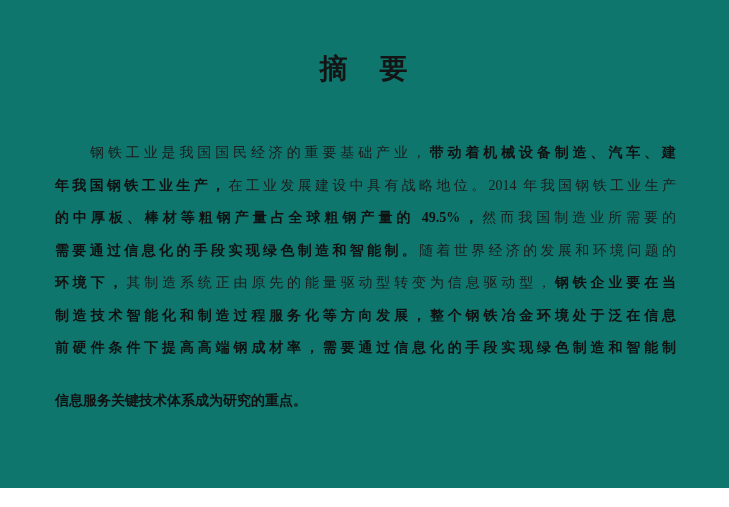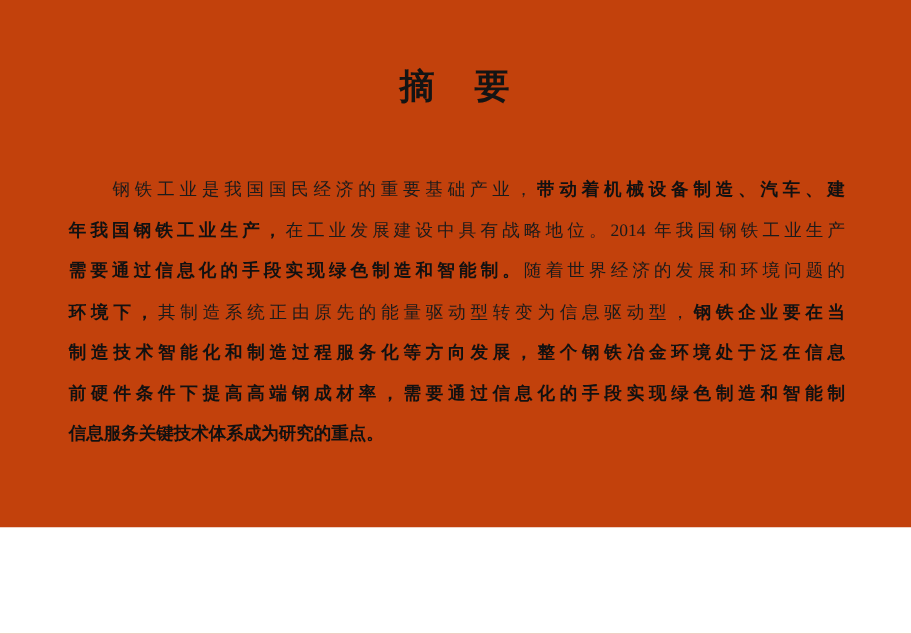--- a/index.html
+++ b/index.html
@@ -3,22 +3,22 @@
 <meta charset="utf-8">
 <style>
   html, body {
     margin: 0;
     padding: 0;
     background: #ffffff;
   }
   .page {
     position: relative;
     width: 729px;
-    height: 422px;
-    background: #c2410c;
+    height: 488px;
+    background: #0f766e;
     overflow: hidden;
     font-family: "Liberation Serif", "DejaVu Serif", serif;
     color: #1b1b1b;
   }
   .title {
     position: absolute;
     top: 50px;
     left: 0;
     width: 100%;
     margin: 0;
@@ -38,36 +38,38 @@
     height: 32.5px;
     line-height: 32.5px;
     font-size: 14px;
     text-align: justify;
     text-align-last: justify;
     white-space: normal;
     color: #1b1b1b;
   }
   .line.last {
     text-align-last: left;
+    margin-top: 20px;
   }
   .line.indent {
     text-indent: 35px;
   }
   .bold {
     font-weight: bold;
     color: #111111;
   }
 </style>
 </head>
 <body>
 
 <div class="page">
   <h1 class="title">摘　要</h1>
   <div class="abstract">
       <div class="line indent"><span>钢铁工业是我国国民经济的重要基础产业，</span><span class="bold">带动着机械设备制造、汽车、建</span></div>
       <div class="line"><span class="bold">年我国钢铁工业生产，</span><span>在工业发展建设中具有战略地位。2014 年我国钢铁工业生产</span></div>
+      <div class="line"><span class="bold">的中厚板、棒材等粗钢产量占全球粗钢产量的 49.5%，</span><span>然而我国制造业所需要的</span></div>
       <div class="line"><span class="bold">需要通过信息化的手段实现绿色制造和智能制。</span><span>随着世界经济的发展和环境问题的</span></div>
       <div class="line"><span class="bold">环境下，</span><span>其制造系统正由原先的能量驱动型转变为信息驱动型，</span><span class="bold">钢铁企业要在当</span></div>
       <div class="line"><span class="bold">制造技术智能化和制造过程服务化等方向发展，整个钢铁冶金环境处于泛在信息</span></div>
       <div class="line"><span class="bold">前硬件条件下提高高端钢成材率，需要通过信息化的手段实现绿色制造和智能制</span></div>
       <div class="line last"><span class="bold">信息服务关键技术体系成为研究的重点。</span></div>
     </div>
 </div>
 
 </body></html>

